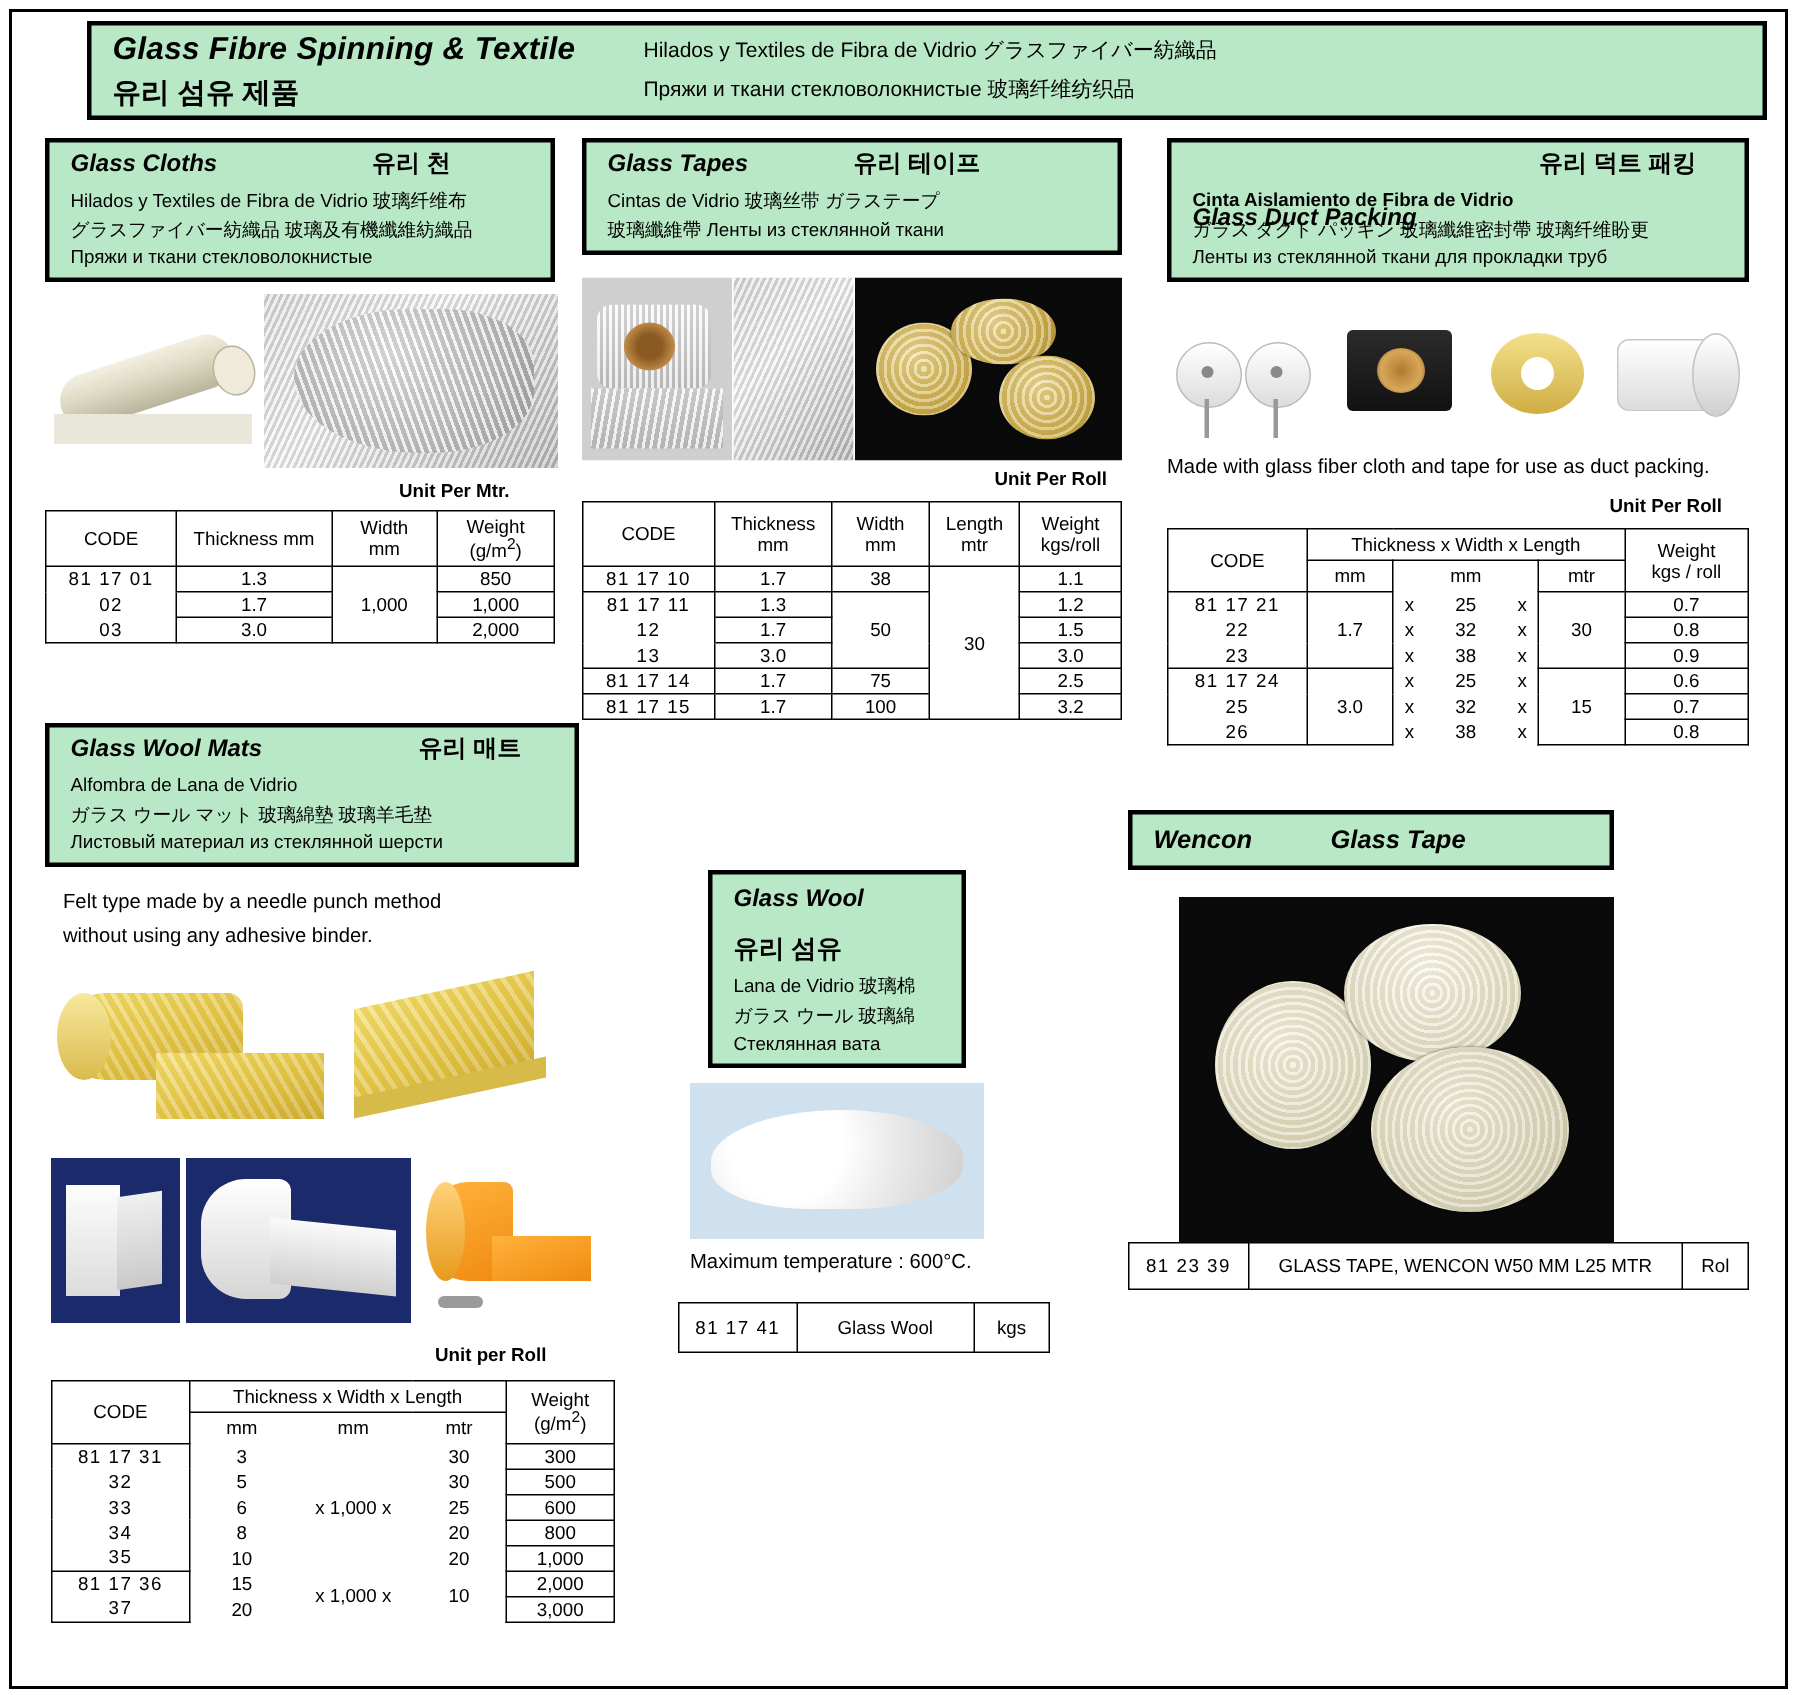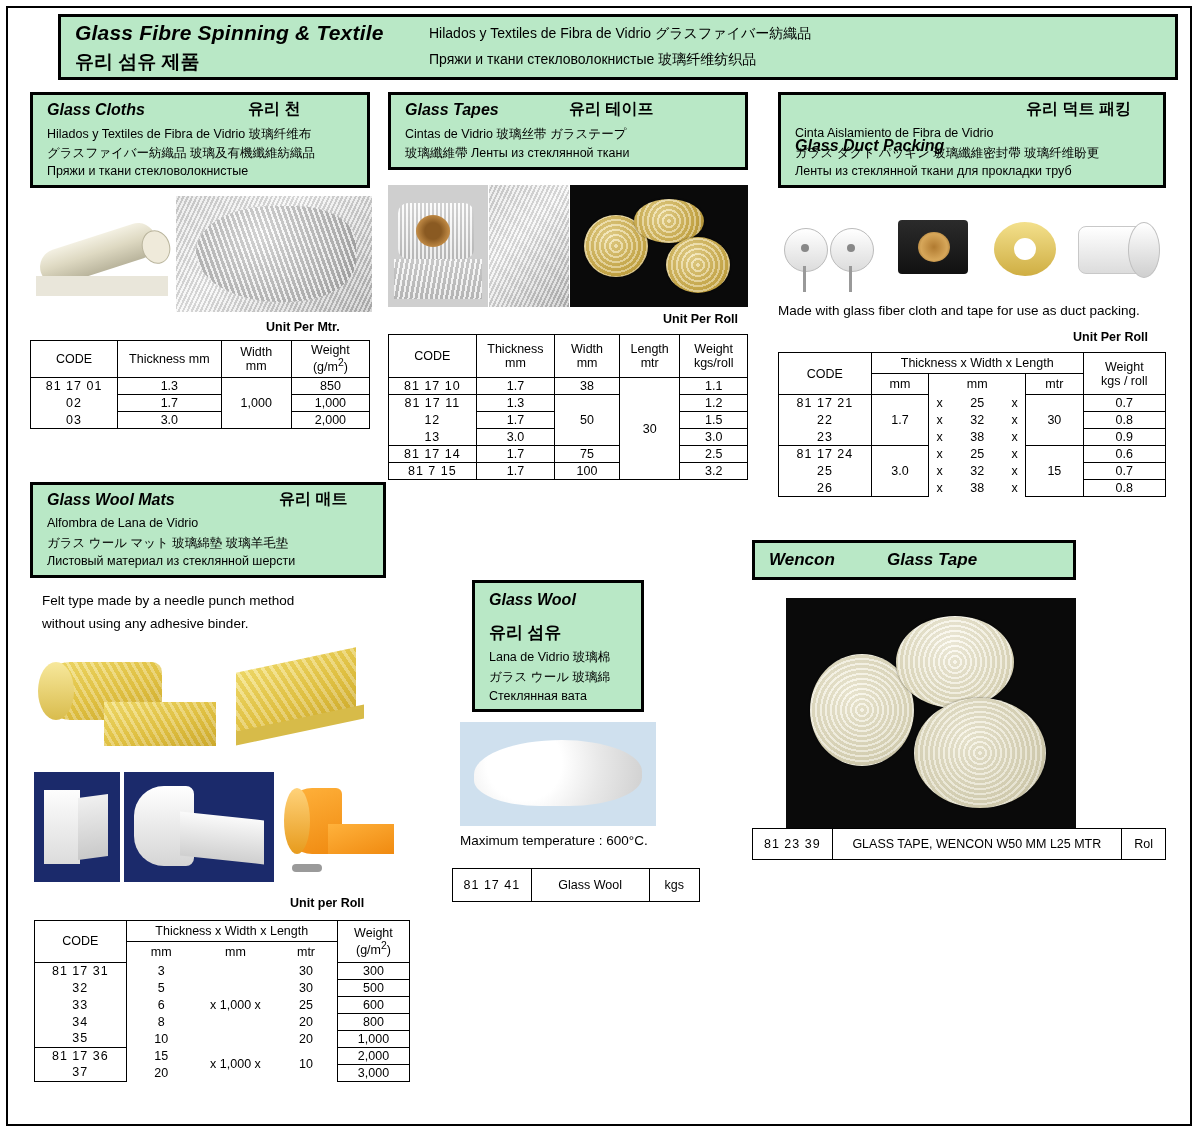--- a/index.html
+++ b/index.html
@@ -231,32 +231,32 @@
       <td>3.0</td>
       <td>3.0</td>
     </tr>
     <tr>
       <td class="code">81 17 14</td>
       <td>1.7</td>
       <td>75</td>
       <td>2.5</td>
     </tr>
     <tr>
-      <td class="code">81 7 15</td>
+      <td class="code">81 17 15</td>
       <td>1.7</td>
       <td>100</td>
       <td>3.2</td>
     </tr>
   </tbody>
     </table>
 
   <div class="hdr" style="left:778px;top:92px;width:388px;height:96px;">
     <div class="h-en" style="left:14px;top:6px;margin-top:36px;">Glass Duct Packing</div>
     <div class="h-kr" style="left:245px;top:4px;">유리 덕트 패킹</div>
-    <div class="h-l" style="left:14px;top:31px;">Cinta Aislamiento de Fibra de Vidrio</div>
+    <div class="h-l" style="left:14px;top:31px;font-weight:bold;">Cinta Aislamiento de Fibra de Vidrio</div>
     <div class="h-l" style="left:14px;top:50px;">ガラス ダクト パッキン   玻璃纖維密封帶  玻璃纤维盼更</div>
     <div class="h-l" style="left:14px;top:69px;">Ленты из стеклянной ткани для прокладки труб</div>
   </div>
 
   <div class="img" style="left:778px;top:200px;width:102px;height:96px;">
     <div class="ph whitebg"></div>
     <div class="smallwhite" style="position:absolute;left:6px;top:28px;width:42px;height:42px;border:1px solid #bbb;"></div>
     <div style="position:absolute;left:23px;top:44px;width:8px;height:8px;border-radius:50%;background:#888;"></div>
     <div class="smallwhite" style="position:absolute;left:52px;top:28px;width:42px;height:42px;border:1px solid #bbb;"></div>
     <div style="position:absolute;left:69px;top:44px;width:8px;height:8px;border-radius:50%;background:#888;"></div>

